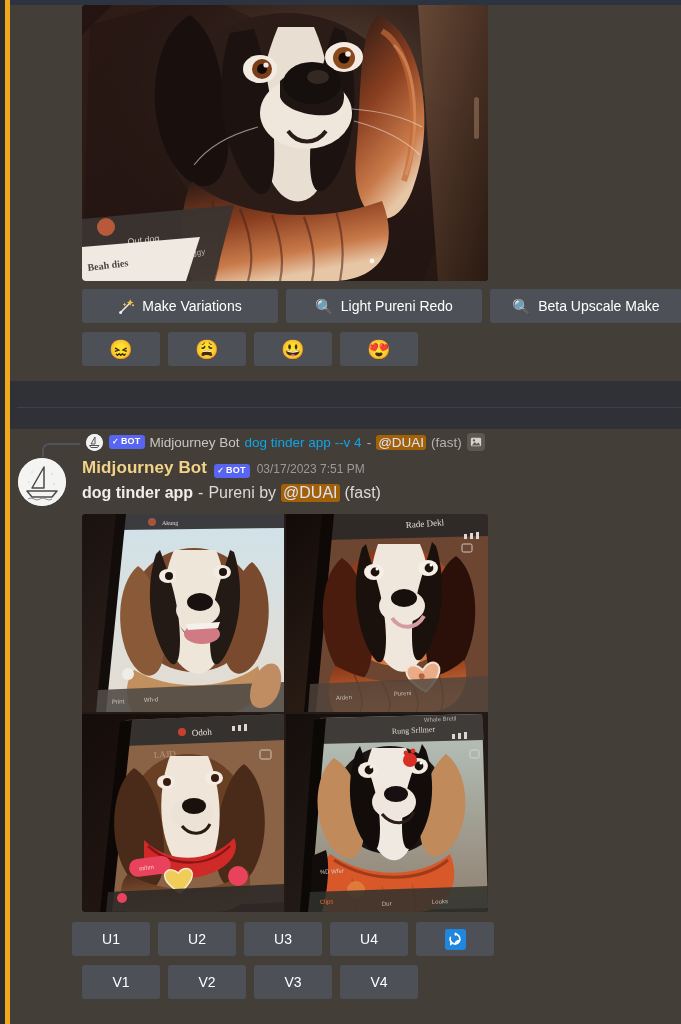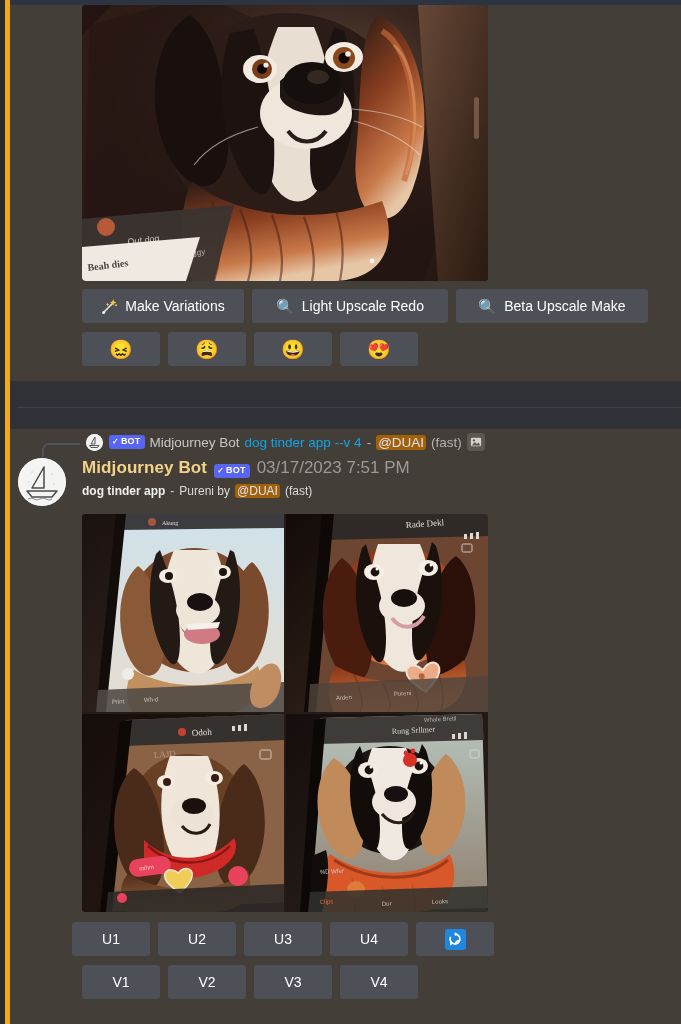--- a/index.html
+++ b/index.html
@@ -57,21 +57,21 @@
     font-size: 14px;
     font-weight: 500;
     font-family: "Liberation Sans", sans-serif;
     display: flex; align-items: center; justify-content: center;
     gap: 7px;
     padding: 0 14px;
     cursor: pointer;
     white-space: nowrap;
     line-height: 1;
   }
-  .dbtn.wide-1 { width: 162px; }
+  .dbtn.wide-1 { width: 196px; }
   .dbtn.wide-2 { width: 196px; }
   .dbtn.wide-3 { width: 192px; }
   .dbtn.emoji  { width: 78px; font-size: 19px; padding: 0; }
   .dbtn.grid   { width: 78px; }
   .dbtn.refresh{ width: 78px; }
 
   .btn-ico { font-size: 15px; line-height: 1; display:inline-block; }
 
   
   .wand { width: 17px; height: 17px; display:inline-block; }
@@ -143,25 +143,25 @@
   }
   .msg-head {
     position: absolute; left: 82px; top: 458px;
     display: flex; align-items: baseline; gap: 7px;
     white-space: nowrap;
   }
   .msg-head .name {
     font-size: 17px; font-weight: bold; color: #f2d388;
     letter-spacing: .1px;
   }
-  .msg-head .ts { font-size: 17px; color: #9d9a95; }
+  .msg-head .ts { font-size: 12px; color: #9d9a95; }
 
   .msg-body {
     position: absolute; left: 82px; top: 484px;
-    font-size: 12px; color: #dcdad6;
+    font-size: 16px; color: #dcdad6;
     display: flex; align-items: flex-start; gap: 5px;
     white-space: nowrap;
   }
   .msg-body .prompt { font-weight: bold; color: #f0eeea; }
 
   .grid-img {
     position: absolute; left: 82px; top: 514px;
     width: 406px; height: 398px;
     border-radius: 4px; overflow: hidden;
     display: grid;
@@ -288,21 +288,21 @@
             <path d="M12.2 1.2 l1 2.3 2.3 1 -2.3 1 -1 2.3 -1-2.3 -2.3-1 2.3-1 z" fill="#f5c542"></path>
             <path d="M6.6 4.6 l.6 1.3 1.3.6 -1.3.6 -.6 1.3 -.6-1.3 -1.3-.6 1.3-.6 z" fill="#f5c542"></path>
             <circle cx="15" cy="7.2" r="1" fill="#f5c542"></circle>
           </svg>
         </span>
         <span>Make Variations</span>
       </button>
 
       <button class="dbtn wide-2">
         <span class="btn-ico">🔍</span>
-        <span>Light Upscale Redo</span>
+        <span>Light Pureni Redo</span>
       </button>
 
       <button class="dbtn wide-3">
         <span class="btn-ico">🔍</span>
         <span>Beta Upscale Make</span>
       </button>
     </div>
 
     <div class="btn-row row-emoji">
       <button class="dbtn emoji">

